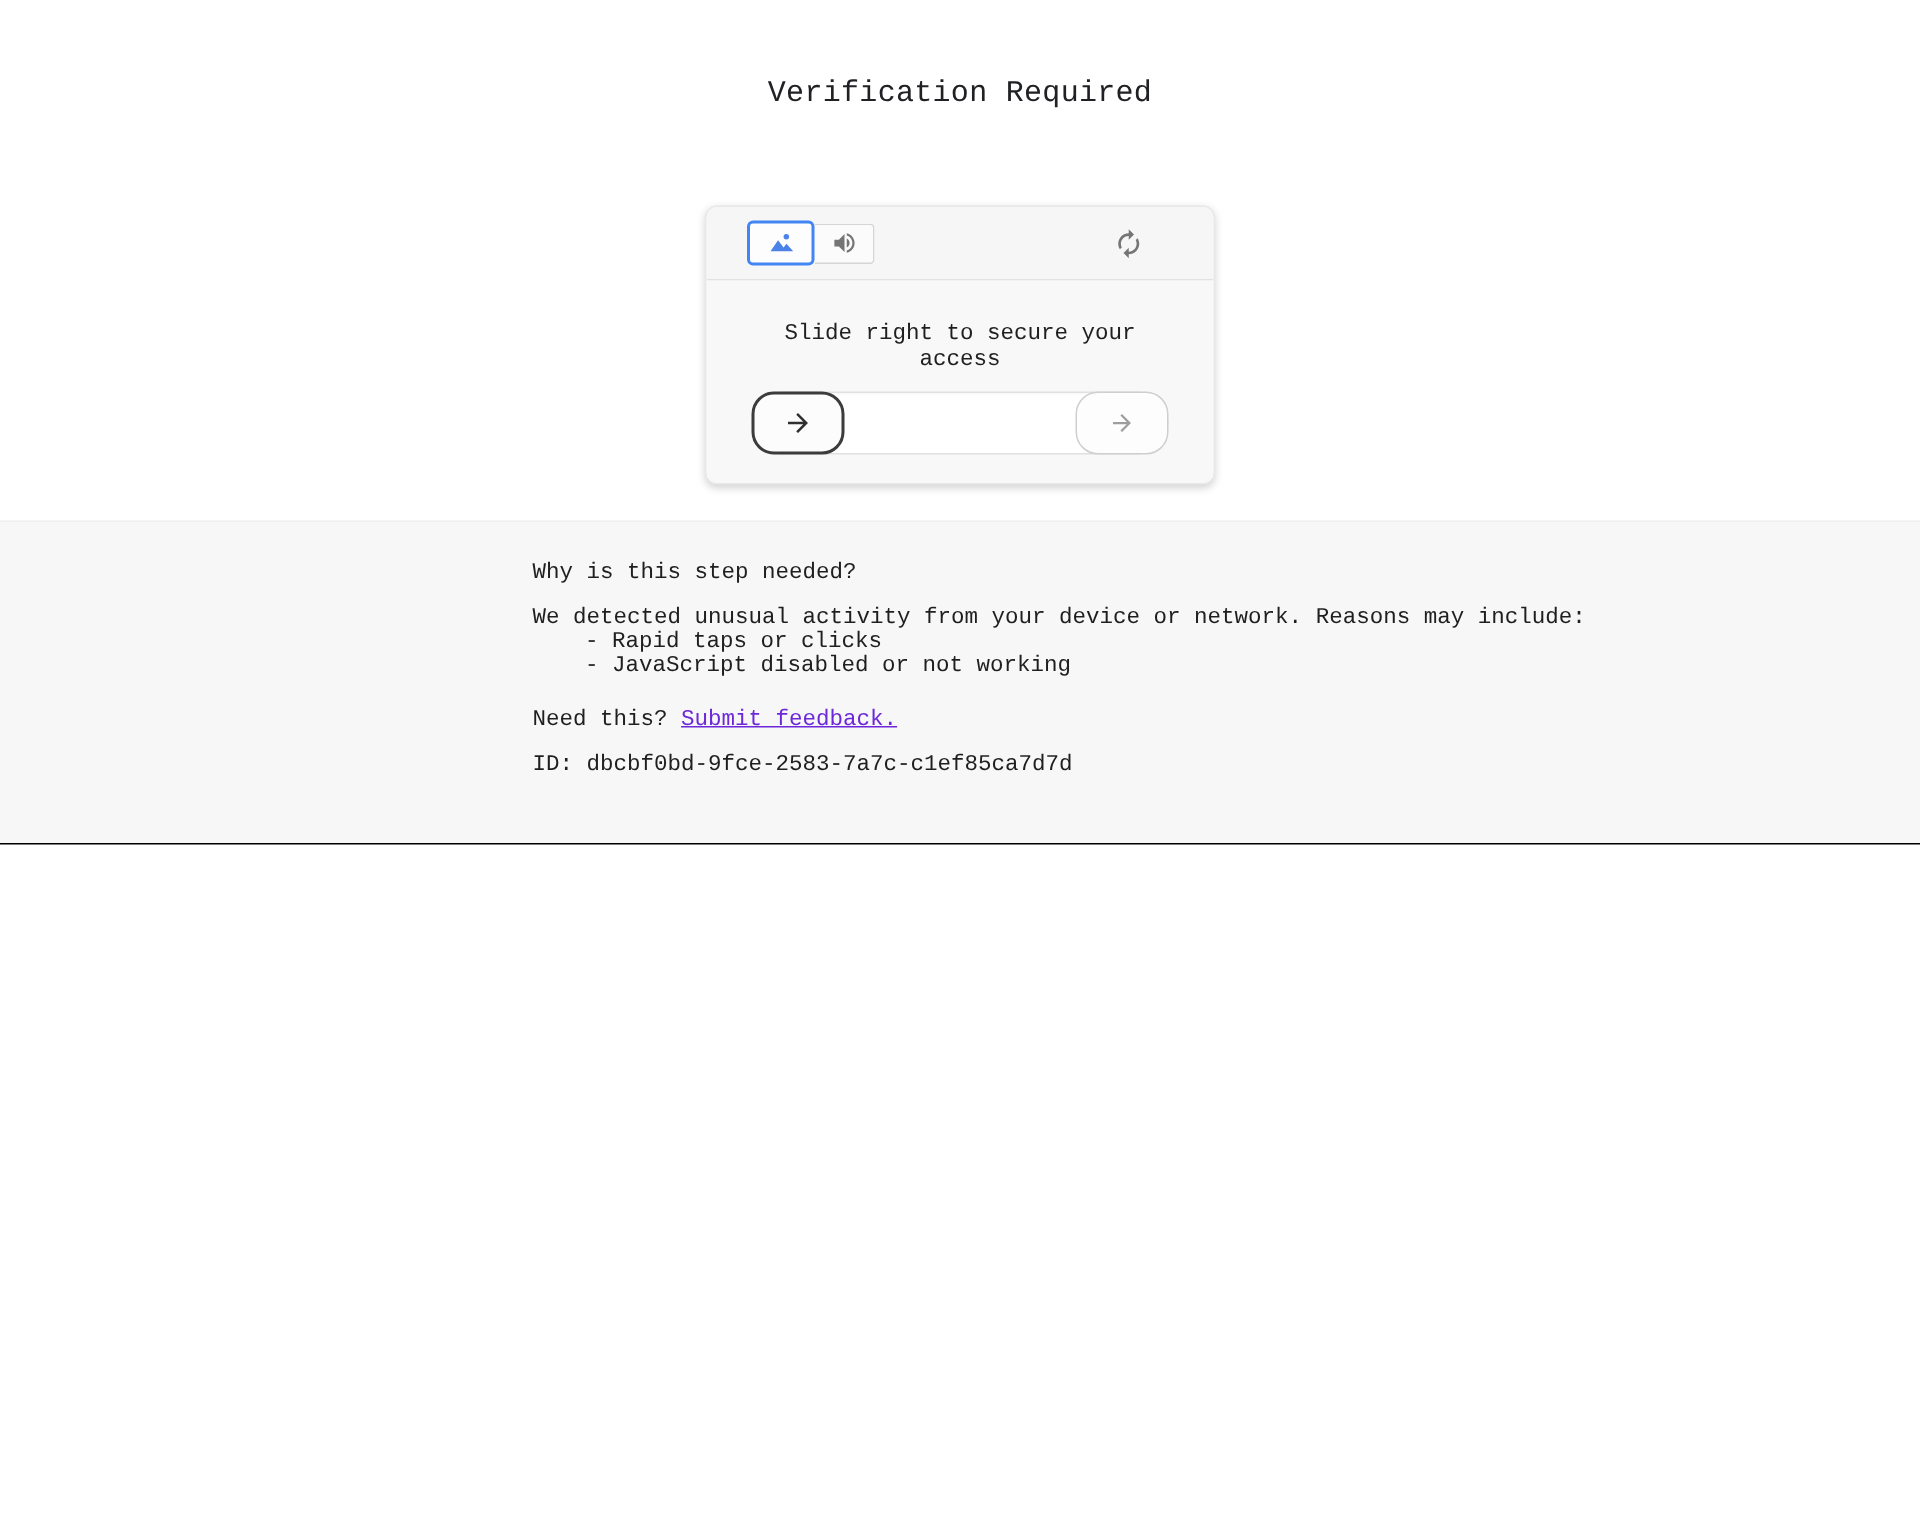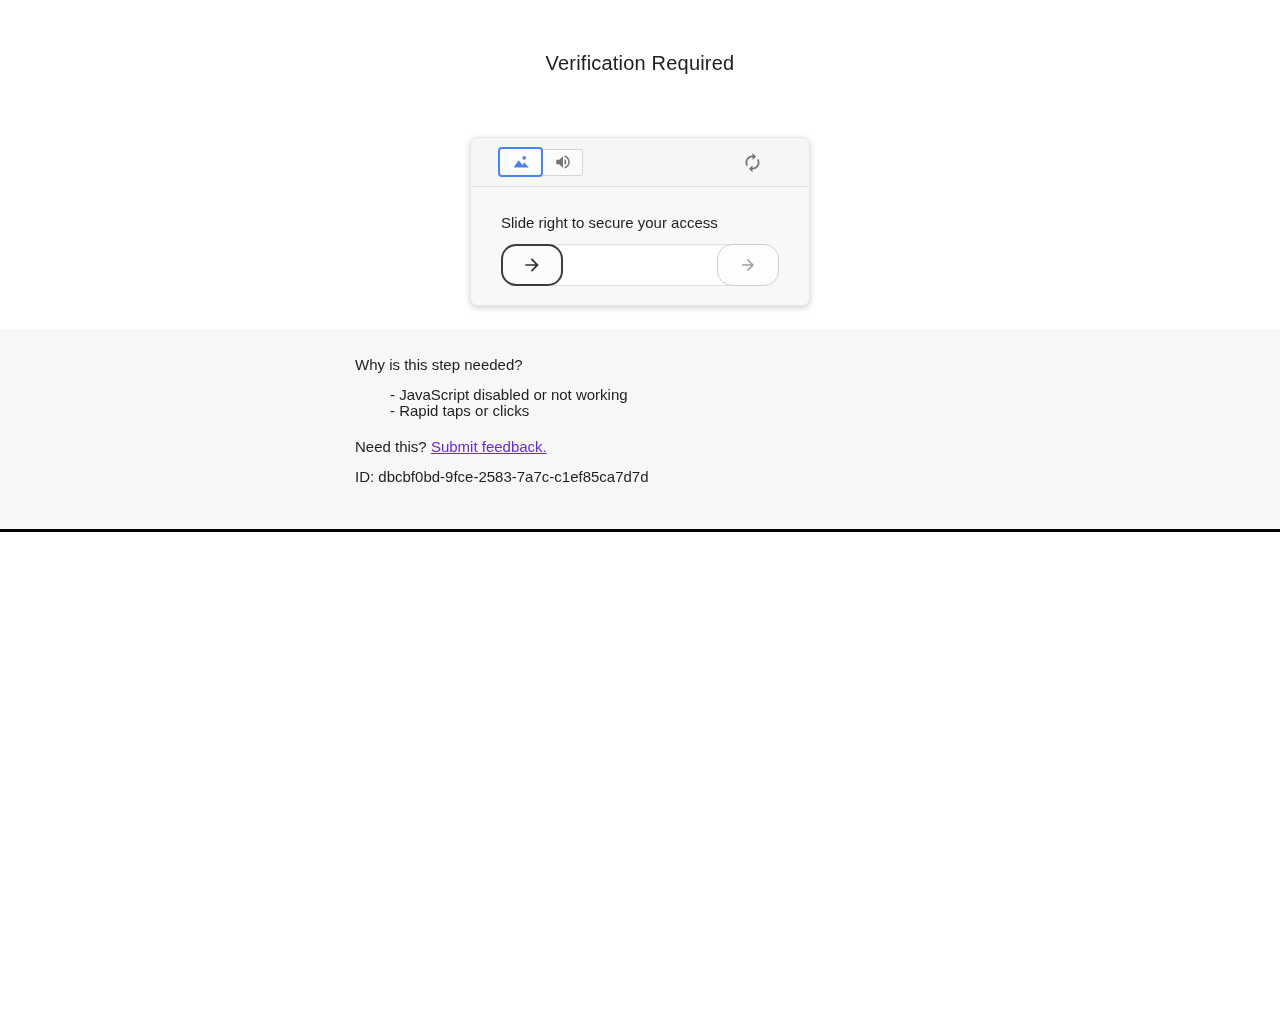--- a/index.html
+++ b/index.html
@@ -2,21 +2,21 @@
 <html><head>
 <meta charset="utf-8">
 <style>
   * { margin: 0; padding: 0; box-sizing: border-box; }
   html, body {
     width: 1280px; height: 1024px;
     background: #ffffff;
     font-family: "Liberation Sans", "DejaVu Sans", sans-serif;
     color: #202124;
   }
-  .page { width: 1280px; height: 948px; overflow: hidden; }
+  .page { width: 1280px; height: 948px; overflow: hidden; font-family: Liberation Mono, monospace; }
 
   
   .page-title {
     padding-top: 50px;
     text-align: center;
     font-size: 20px;
     font-weight: 400;
     line-height: 26px;
     color: #202124;
     letter-spacing: 0.2px;
@@ -66,20 +66,21 @@
     border: none;
     cursor: pointer;
     display: flex; align-items: center; justify-content: center;
     width: 24px; height: 24px;
   }
   .captcha-body {
     padding: 27px 30px 19px 30px;
     background: #f8f8f8;
   }
   .slider-instruction {
+    text-align: center;
     font-size: 15px;
     color: #1f1f1f;
     margin-bottom: 13px;
   }
   .slider-track {
     position: relative;
     height: 42px;
     background: #ffffff;
     border: 1px solid #e0e0e0;
     border-radius: 21px;
@@ -103,21 +104,21 @@
     border-radius: 15px;
     background: #fdfdfd;
     display: flex; align-items: center; justify-content: center;
   }
 
   
   .info-section {
     margin-top: 24px;
     background: #f7f7f7;
     border-top: 1px solid #efefef;
-    border-bottom: 3px solid #000000;
+    border-bottom: 1px solid #000000;
     padding: 26px 40px 44px 355px;
   }
   .info-section .line {
     font-size: 15px;
     line-height: 16px;
     color: #1f1f1f;
   }
   .info-heading { margin-bottom: 14px; }
   .info-intro { margin-bottom: 0; }
   .reasons-list .line { padding-left: 35px; }
@@ -182,23 +183,24 @@
               <path d="M12 4l-1.41 1.41L16.17 11H4v2h12.17l-5.58 5.59L12 20l8-8z"></path>
             </svg>
           </span>
         </div>
       </div>
     </div>
   </div>
 
   <div class="info-section">
     <div class="line info-heading">Why is this step needed?</div>
+    <div class="line info-intro">We detected unusual activity from your device or network. Reasons may include:</div>
     <div class="reasons-list">
+      <div class="line">- Rapid taps or clicks</div>
       <div class="line">- JavaScript disabled or not working</div>
-      <div class="line">- Rapid taps or clicks</div>
     </div>
     <div class="line help-line">
       <span>Need this?</span>
       <a class="feedback-link">Submit feedback.</a>
     </div>
     <div class="line id-line">
       <span>ID:</span>
       <span>dbcbf0bd-9fce-2583-7a7c-c1ef85ca7d7d</span>
     </div>
   </div>

